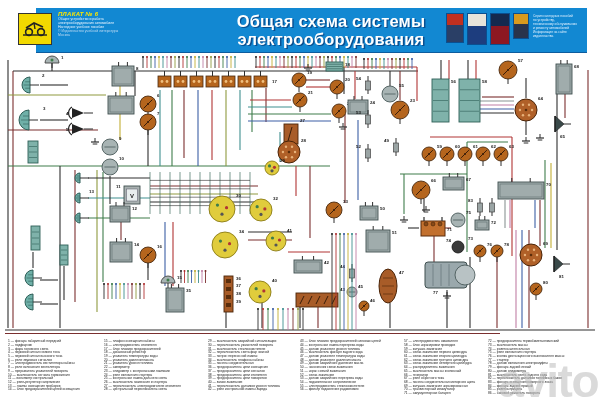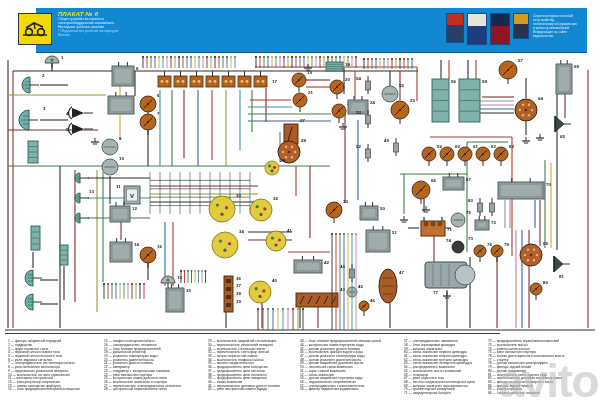--- a/index.html
+++ b/index.html
@@ -1028,20 +1028,24 @@
     <div class="logo-text">
       <div class="plate-no">ПЛАКАТ № 6</div>
       <div class="tiny-wrap" id="logoLines">
           <div class="tiny-line">Общее устройство и работа</div>
           <div class="tiny-line">электрооборудования автомобиля</div>
           <div class="tiny-line">Наглядное учебное пособие</div>
           <div class="tiny-line dim">© Издательство учебной литературы</div>
           <div class="tiny-line dim">Москва</div>
         </div>
     </div>
+    <div class="title-wrap">
+      <div>Общая схема системы</div>
+      <div>электрооборудования</div>
+    </div>
     <div class="covers" id="covers">
         <div class="cover" style="width: 18px; height: 30px;">
           <div class="ct" style="background: rgb(192, 48, 32);"></div>
           <div class="cb2" style="background: rgb(42, 63, 102);"></div>
         </div>
         <div class="cover" style="width: 20px; height: 32px;">
           <div class="ct" style="background: rgb(232, 228, 218);"></div>
           <div class="cb2" style="background: rgb(29, 61, 126);"></div>
         </div>
         <div class="cover" style="width: 20px; height: 32px;">

